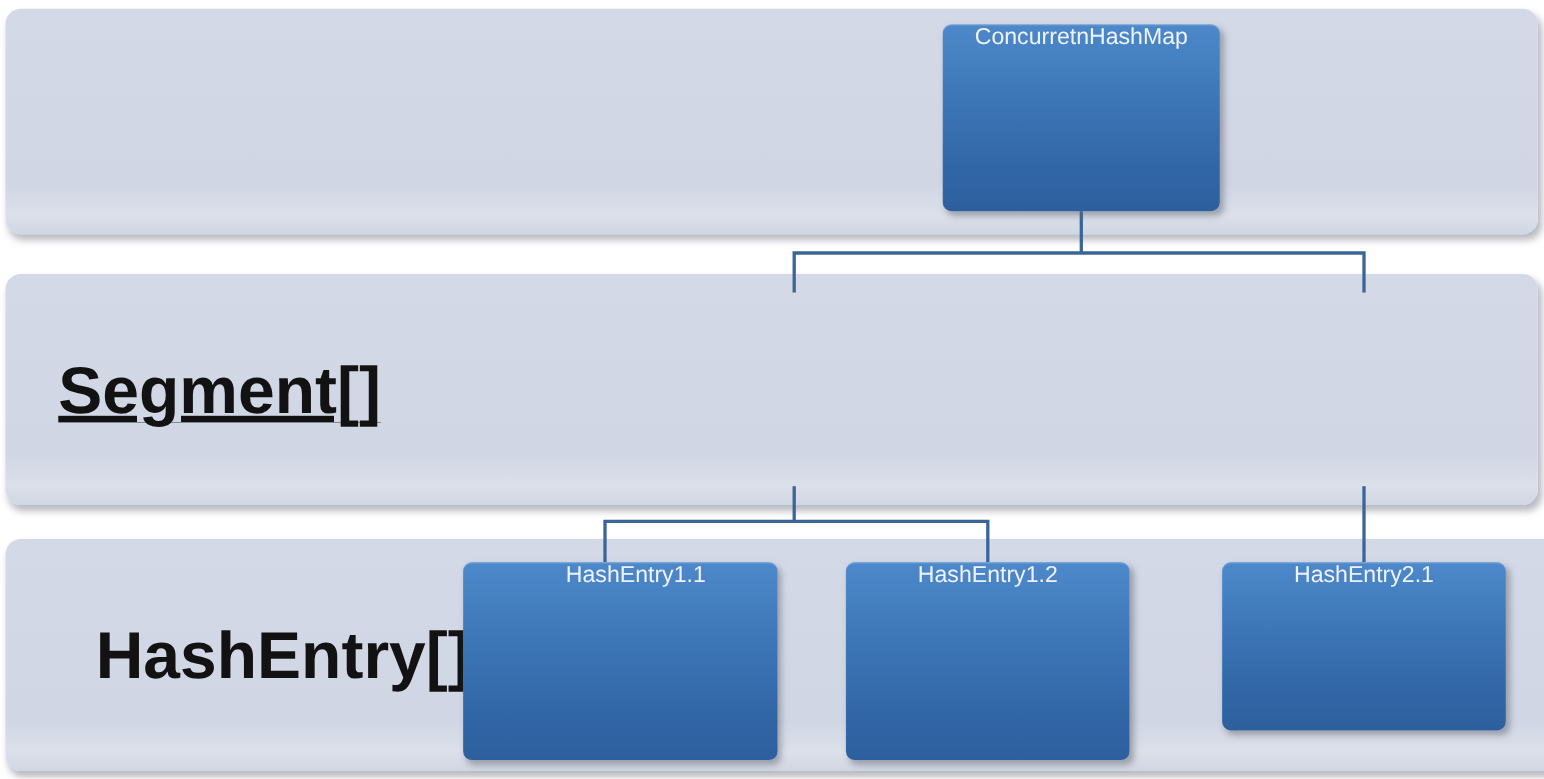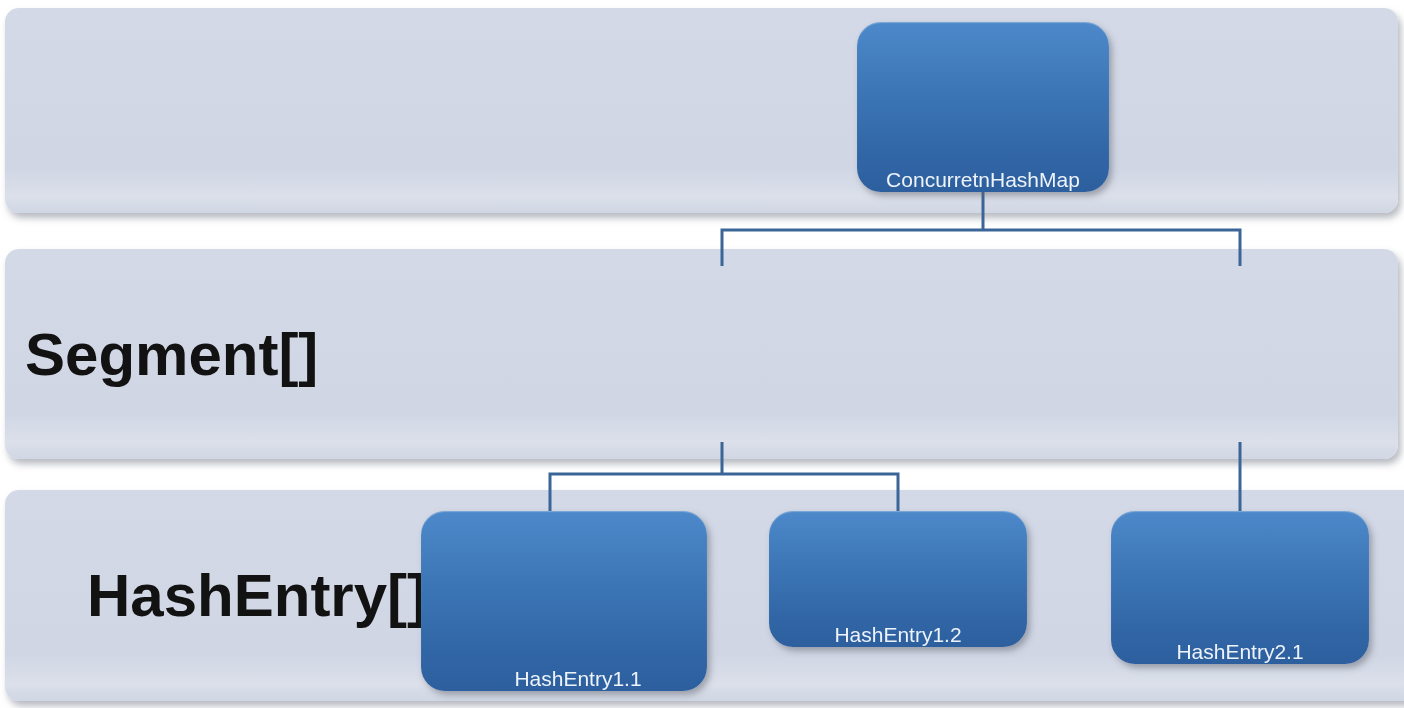--- a/index.html
+++ b/index.html
@@ -28,51 +28,51 @@
   .band-root     { top: 8px;   height: 205px; }
   .band-segment  { top: 249px; height: 210px; }
   .band-hashentry{ top: 490px; height: 211px; padding-left: 44px; }
   .band-label {
     color: #121212;
     font-size: 60px;
     font-weight: 600;
     letter-spacing: 0px;
     white-space: nowrap;
   }
-  .band-segment   .band-label { padding-left: 20px; }
+  .band-segment   .band-label { padding-left: 48px; text-decoration: underline; }
   .band-hashentry .band-label { padding-left: 38px; }
   .connectors {
     position: absolute;
     left: 0; top: 0;
     width: 1404px;
     height: 708px;
     pointer-events: none;
   }
   .node {
     position: absolute;
-    border-radius: 24px;
+    border-radius: 8px;
     background: linear-gradient(180deg, #4d89ca 0%, #3d77b8 38%, #3166a6 78%, #2d5f9e 100%);
     box-shadow: 3px 4px 6px rgba(95, 100, 112, 0.5),
                 inset 0 1px 1px rgba(255, 255, 255, 0.28);
     display: flex;
-    align-items: flex-end;
+    align-items: flex-start;
     justify-content: center;
   }
   .node-label {
     color: #eef3fa;
     font-size: 21px;
     font-weight: 400;
     text-align: center;
     white-space: nowrap;
   }
   .node-root      { left: 857px;  top: 22px;  width: 252px; height: 170px; }
   .node-segment1  { left: 593px;  top: 266px; width: 258px; height: 176px; }
   .node-segment2  { left: 1111px; top: 266px; width: 258px; height: 176px; }
   .node-he11      { left: 421px;  top: 511px; width: 258px; height: 180px; padding-left: 28px; }
-  .node-he12      { left: 769px;  top: 511px; width: 258px; height: 136px; }
+  .node-he12      { left: 769px;  top: 511px; width: 258px; height: 180px; }
   .node-he21      { left: 1111px; top: 511px; width: 258px; height: 153px; }
 </style>
 </head>
 <body>
 
 <div class="canvas">
 
   <div class="band band-root"></div>
 
   <div class="band band-segment">

